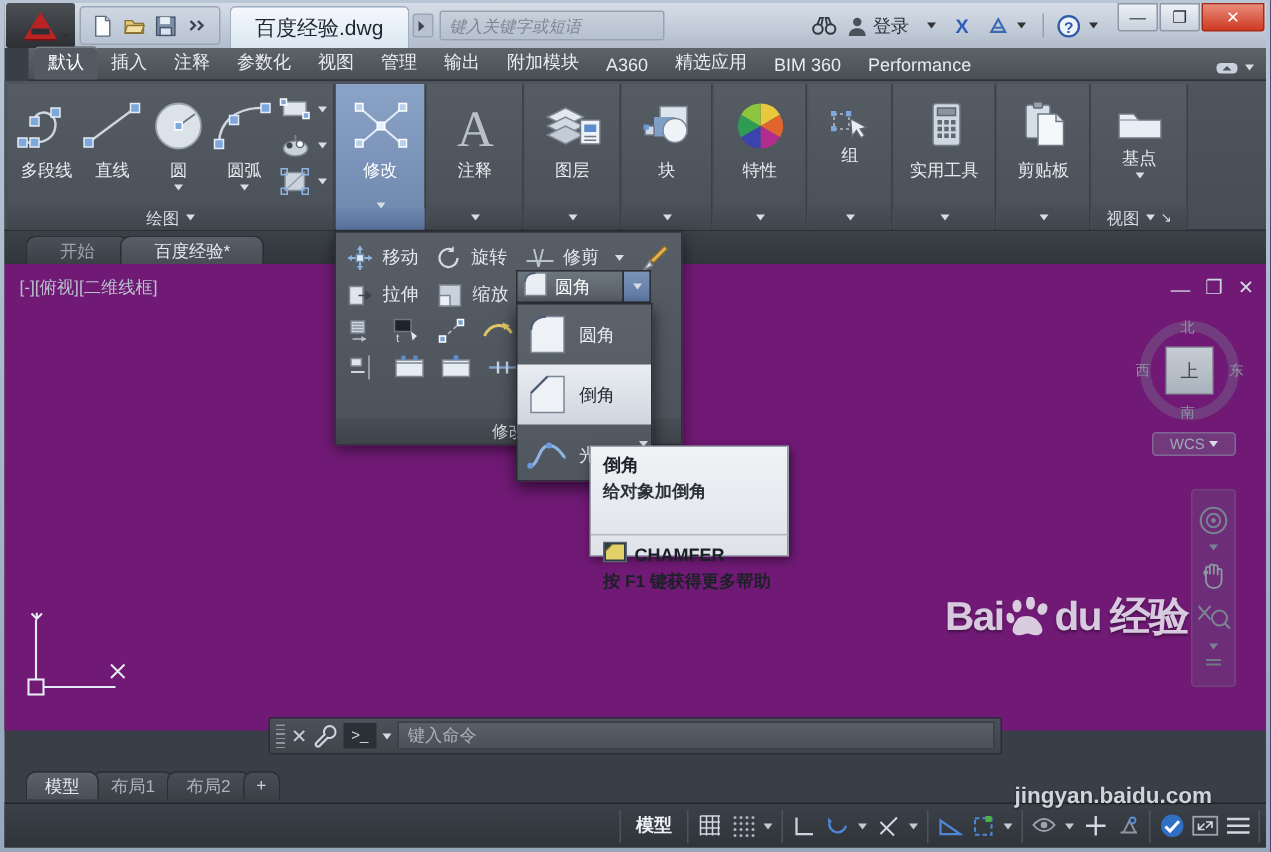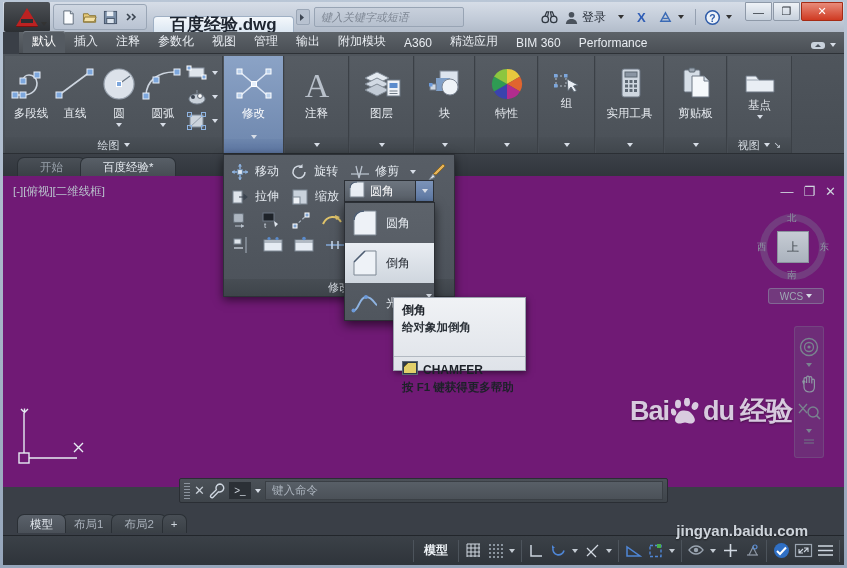--- a/index.html
+++ b/index.html
@@ -46,25 +46,25 @@
   }
   .caret.lt{ border-top-color:#d7dde6; }
 
   .qat{
     height:26px; margin-left:3px; display:flex; align-items:center; gap:2px;
     background:linear-gradient(#cfd7e2,#b9c3d2); border:1px solid #9aa6b6; border-radius:3px;
     padding:0 5px;
   }
   .qat .qi{ width:19px;height:19px; display:flex;align-items:center;justify-content:center; cursor:pointer;}
   .doc-tab{
-    height:16px; margin-left:6px; padding:0 16px;
+    height:28px; margin-left:6px; padding:0 16px;
     background:linear-gradient(#f4f8fc,#dce7f2);
     border:1px solid #9fb0c4; border-bottom:none; border-radius:4px 4px 0 0;
-    display:flex; align-items:center; color:#1e2530; font-size:17px;
-    align-self:flex-end; cursor:pointer;font-weight:bold;
+    display:flex; align-items:center; color:#1e2530; font-size:14px;
+    align-self:flex-end; cursor:pointer;
   }
   .tab-arrow{ width:14px;height:16px;margin-left:2px;background:#b8c2d0;border:1px solid #9aa6b6;
      display:flex;align-items:center;justify-content:center;border-radius:2px;}
   .searchbox{
     margin-left:4px; width:150px; height:20px;
     background:linear-gradient(#c8d0dc,#b6c0ce); border:1px solid #98a4b4; border-radius:2px;
     display:flex;align-items:center;padding:0 6px; font-size:11px; color:#7e8794; font-style:italic;
   }
   .tb-right{ margin-left:auto; display:flex; align-items:center; height:30px; }
   .tb-icon{ width:22px;height:22px;display:flex;align-items:center;justify-content:center;cursor:pointer;}

